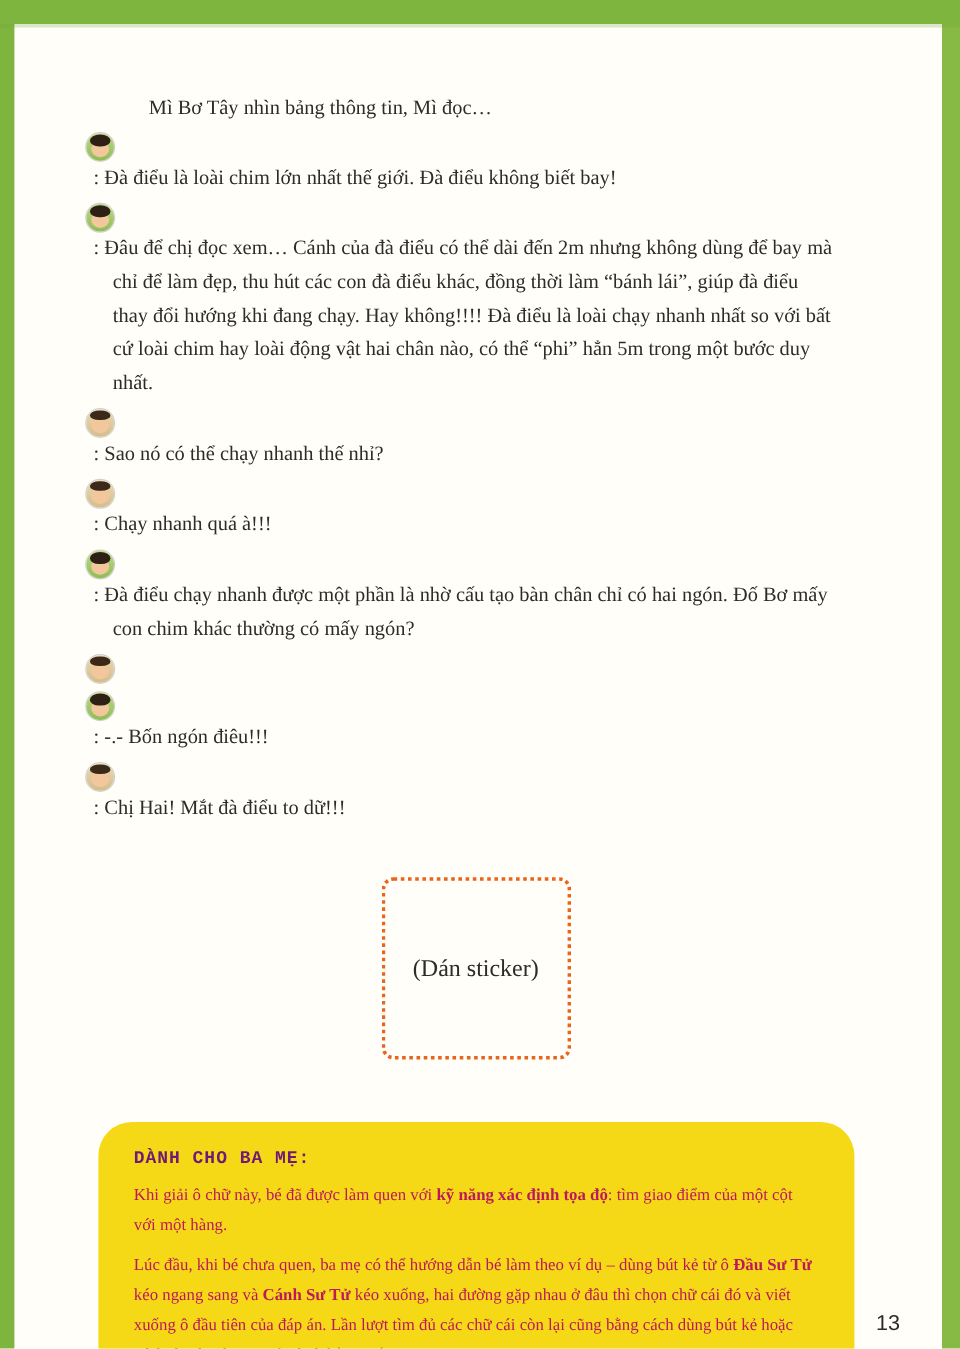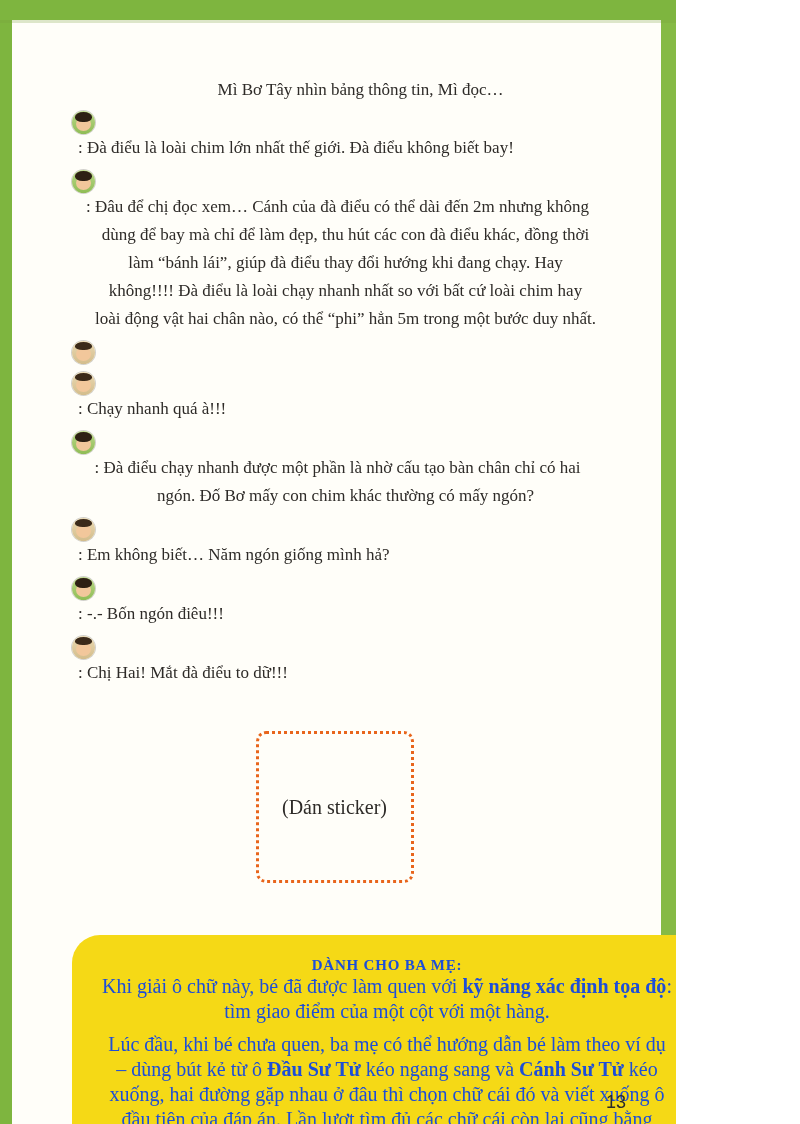--- a/index.html
+++ b/index.html
@@ -1,19 +1,19 @@
 <!DOCTYPE html>
 <html><head>
 <meta charset="utf-8">
 <style>
   * { margin:0; padding:0; box-sizing:border-box; }
   body { width:800px; height:1124px; font-family:"Liberation Serif", serif; }
   .page {
-    position:relative; width:676px; height:1124px;
-    background:#fffef9; overflow:hidden;text-align:center;
+    position:relative; width:800px; height:1124px;
+    background:#fffef9; overflow:hidden;
   }
   
   .frame-top  { position:absolute; top:0; left:0; width:800px; height:20px; background:#7eb53f; }
   .frame-left { position:absolute; top:0; left:0; width:12px; height:1124px; background:#7eb53f; }
   .frame-right{ position:absolute; top:0; right:0; width:15px; height:1124px; background:#86ba45; }
   .frame-top::after{ content:""; position:absolute; left:0; bottom:-3px; width:100%; height:3px; background:rgba(120,160,60,0.25); }
 
   .content {
     position:absolute; top:20px; left:12px; right:15px; bottom:0;
     padding:56px 64px 0 60px;
@@ -53,25 +53,25 @@
     display:flex; align-items:center; justify-content:center;
   }
   .sticker-label { font-size:20px; color:#2e2b28; }
 
   .parents-box {
     width:630px; margin:52px auto 0 auto;
     background:#f5d916; border-radius:28px;
     padding:22px 30px 24px 30px;
   }
   .parents-heading {
-    font-family:Liberation Serif, serif; font-weight:bold;
-    font-size:15px; letter-spacing:0.8px; color:#1d4ed8; 
+    font-family:Liberation Mono, monospace; font-weight:bold;
+    font-size:15px; letter-spacing:0.8px; color:#701a75; margin-bottom:10px;
   }
   .parents-para {
-    font-size:20px; line-height:25px; color:#1d4ed8; margin-bottom:8px;
+    font-size:14px; line-height:25px; color:#be185d; margin-bottom:8px;
   }
   .parents-para b { font-weight:bold; }
 
   .page-number {
     position:absolute; right:50px; top:1053px;
     font-family:"Liberation Sans", sans-serif; font-size:18px; color:#2b2b2b;margin-top:39px;
   }
 </style>
 </head>
 <body>
@@ -93,35 +93,35 @@
       </div>
 
 
       <div class="dialogue-row">
         <span class="avatar av-mi"></span>
         <div class="dialogue-text">: Đâu để chị đọc xem… Cánh của đà điểu có thể dài đến 2m nhưng không dùng để bay mà chỉ để làm đẹp, thu hút các con đà điểu khác, đồng thời làm “bánh lái”, giúp đà điểu thay đổi hướng khi đang chạy. Hay không!!!! Đà điểu là loài chạy nhanh nhất so với bất cứ loài chim hay loài động vật hai chân nào, có thể “phi” hẳn 5m trong một bước duy nhất.</div>
       </div>
 
       <div class="dialogue-row">
         <span class="avatar av-bo"></span>
+        <div class="dialogue-text">: Sao nó có thể chạy nhanh thế nhỉ?</div>
       </div>
 
       <div class="dialogue-row">
         <span class="avatar av-bo"></span>
         <div class="dialogue-text">: Chạy nhanh quá à!!!</div>
       </div>
 
       <div class="dialogue-row">
         <span class="avatar av-mi"></span>
         <div class="dialogue-text">: Đà điểu chạy nhanh được một phần là nhờ cấu tạo bàn chân chỉ có hai ngón. Đố Bơ mấy con chim khác thường có mấy ngón?</div>
       </div>
 
       <div class="dialogue-row">
         <span class="avatar av-bo"></span>
-        <div class="dialogue-text">: Em không biết… Năm ngón giống mình hả?</div>
       </div>
 
       <div class="dialogue-row">
         <span class="avatar av-mi"></span>
         <div class="dialogue-text">: -.- Bốn ngón điêu!!!</div>
       </div>
 
       <div class="dialogue-row">
         <span class="avatar av-bo"></span>
         <div class="dialogue-text">: Chị Hai! Mắt đà điểu to dữ!!!</div>

